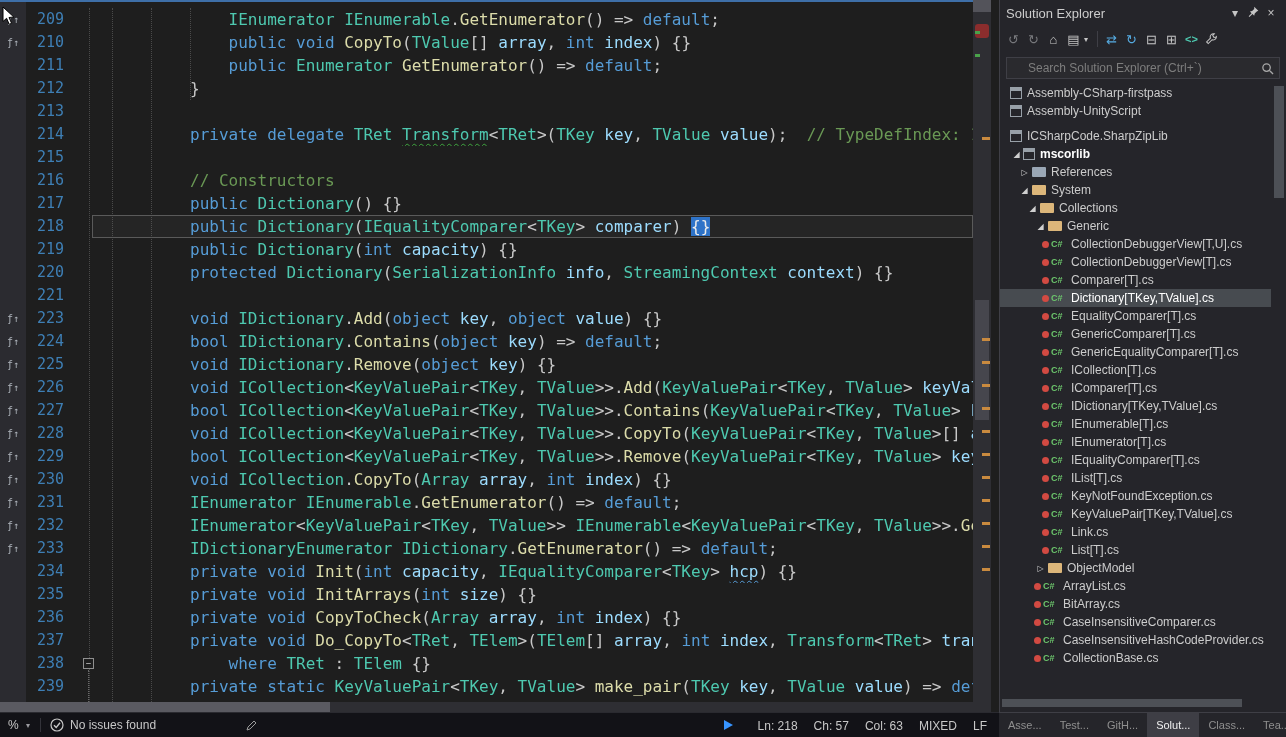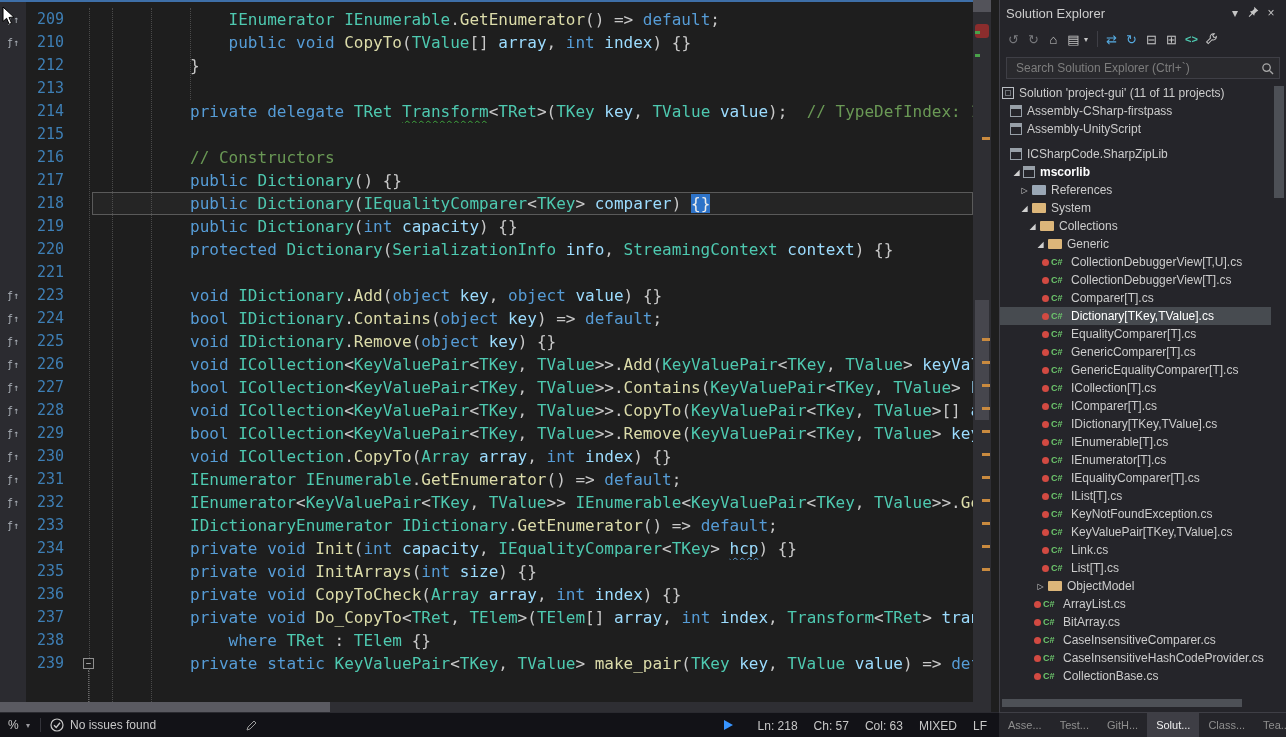--- a/index.html
+++ b/index.html
@@ -48,21 +48,21 @@
 .ptitle .sp{flex:1}
 .ticon{width:18px;text-align:center;color:#C5C5C5;font-size:12px}
 .ptool{height:26px;display:flex;align-items:center;padding:0 4px;gap:1px}
 .tbtn{width:19px;height:20px;display:flex;align-items:center;justify-content:center;font-size:13px;color:#C5C5C5}
 .tbtn.dim{color:#77787C}
 .tbtn.blue{color:#55AAE0}
 .tbtn.teal{color:#4EC9B0;font-weight:bold;font-size:11px}
 .tsep{width:1px;height:16px;background:#3F3F46;margin:0 3px}
 .caret{font-size:8px;color:#C5C5C5;width:9px}
 .psearch{position:relative;margin:5px 6px 4px 6px;height:22px}
-.psearch input{width:100%;height:22px;background:#2A2A2E;border:1px solid #3F3F46;color:#CCC;font:12px "Liberation Sans",sans-serif;padding:0 26px 0 9px;outline:none}
+.psearch input{width:100%;height:22px;background:#2A2A2E;border:1px solid #3F3F46;color:#CCC;font:12px "Liberation Sans",sans-serif;padding:0 26px 0 21px;outline:none}
 .psearch input::placeholder{color:#7D7D7D}
 .mag{position:absolute;right:6px;top:4px}
 .tree{position:absolute;left:0;top:84px;width:271px;height:612px;overflow:hidden}
 .trow{display:flex;align-items:center;height:18px;font-size:12px;color:#CCC;white-space:nowrap}
 .trow.sel{background:#474B50}
 .trow.sel .lbl{color:#fff}
 .arr{width:13px;font-size:8px;color:#D0D0D0;text-align:center;flex:none}
 .lock{width:9px;flex:none}
 .lock::before{content:"";display:block;width:7px;height:7px;border-radius:50%;background:#D24A42}
 .ic-folder,.ic-references{width:14px;height:10px;background:#DCB67A;border-radius:1px;position:relative;margin:0 2px 0 1px;flex:none}
@@ -89,20 +89,21 @@
 
 <div class="app">
 
   <div class="editor">
     <div class="glyphbg"></div>
     <div class="accent"></div>
 
     <div class="lines" id="lines">
         <div class="row"><span class="g">ƒ↑</span><span class="ln">209</span><span class="cw"><span class="tk-w">            </span><span class="tk-t">IEnumerator </span><span class="tk-t">IEnumerable</span><span class="tk-o">.</span><span class="tk-m">GetEnumerator</span><span class="tk-o">() =&gt; </span><span class="tk-k">default</span><span class="tk-o">;</span></span></div>
         <div class="row"><span class="g">ƒ↑</span><span class="ln">210</span><span class="cw"><span class="tk-w">            </span><span class="tk-k">public </span><span class="tk-k">void </span><span class="tk-m">CopyTo</span><span class="tk-o">(</span><span class="tk-t">TValue</span><span class="tk-o">[] </span><span class="tk-p">array</span><span class="tk-o">, </span><span class="tk-k">int </span><span class="tk-p">index</span><span class="tk-o">) {}</span></span></div>
+        <div class="row"><span class="g"></span><span class="ln">211</span><span class="cw"><span class="tk-w">            </span><span class="tk-k">public </span><span class="tk-t">Enumerator </span><span class="tk-m">GetEnumerator</span><span class="tk-o">() =&gt; </span><span class="tk-k">default</span><span class="tk-o">;</span></span></div>
         <div class="row"><span class="g"></span><span class="ln">212</span><span class="cw"><span class="tk-w">        </span><span class="tk-o">}</span></span></div>
         <div class="row"><span class="g"></span><span class="ln">213</span><span class="cw"></span></div>
         <div class="row"><span class="g"></span><span class="ln">214</span><span class="cw"><span class="tk-w">        </span><span class="tk-k">private </span><span class="tk-k">delegate </span><span class="tk-t">TRet </span><span class="tk-twg">Transform</span><span class="tk-o">&lt;</span><span class="tk-t">TRet</span><span class="tk-o">&gt;(</span><span class="tk-t">TKey </span><span class="tk-p">key</span><span class="tk-o">, </span><span class="tk-t">TValue </span><span class="tk-p">value</span><span class="tk-o">);  </span><span class="tk-c">// TypeDefIndex: 1</span></span></div>
         <div class="row"><span class="g"></span><span class="ln">215</span><span class="cw"></span></div>
         <div class="row"><span class="g"></span><span class="ln">216</span><span class="cw"><span class="tk-w">        </span><span class="tk-c">// Constructors</span></span></div>
         <div class="row"><span class="g"></span><span class="ln">217</span><span class="cw"><span class="tk-w">        </span><span class="tk-k">public </span><span class="tk-t">Dictionary</span><span class="tk-o">() {}</span></span></div>
         <div class="row cur"><span class="g"></span><span class="ln">218</span><span class="cw"><span class="tk-w">        </span><span class="tk-k">public </span><span class="tk-t">Dictionary</span><span class="tk-o">(</span><span class="tk-t">IEqualityComparer</span><span class="tk-o">&lt;</span><span class="tk-t">TKey</span><span class="tk-o">&gt; </span><span class="tk-p">comparer</span><span class="tk-o">) </span><span class="tk-sel">{}</span></span></div>
         <div class="row"><span class="g"></span><span class="ln">219</span><span class="cw"><span class="tk-w">        </span><span class="tk-k">public </span><span class="tk-t">Dictionary</span><span class="tk-o">(</span><span class="tk-k">int </span><span class="tk-p">capacity</span><span class="tk-o">) {}</span></span></div>
         <div class="row"><span class="g"></span><span class="ln">220</span><span class="cw"><span class="tk-w">        </span><span class="tk-k">protected </span><span class="tk-t">Dictionary</span><span class="tk-o">(</span><span class="tk-t">SerializationInfo </span><span class="tk-p">info</span><span class="tk-o">, </span><span class="tk-t">StreamingContext </span><span class="tk-p">context</span><span class="tk-o">) {}</span></span></div>
         <div class="row"><span class="g"></span><span class="ln">221</span><span class="cw"></span></div>
@@ -222,24 +223,20 @@
       <input type="text" placeholder="Search Solution Explorer (Ctrl+`)" style="">
       <span class="mag">
         <svg width="13" height="13" viewBox="0 0 14 14">
             <circle cx="6" cy="6" r="4" fill="none" stroke="#A8A8A8" stroke-width="1.4"></circle>
             <line x1="9" y1="9" x2="13" y2="13" stroke="#A8A8A8" stroke-width="1.4"></line>
           </svg>
       </span>
     </div>
 
     <div class="tree" id="tree">
-        <div class="trow" style="padding-left: 2px;">
-          <span class="ic-solution"></span>
-          <span class="lbl">Solution 'project-gui' (11 of 11 projects)</span>
-        </div>
         <div class="trow" style="padding-left: 10px;">
           <span class="ic-project"></span>
           <span class="lbl">Assembly-CSharp-firstpass</span>
         </div>
         <div class="trow" style="padding-left: 10px;">
           <span class="ic-project"></span>
           <span class="lbl">Assembly-UnityScript</span>
         </div>
         <div class="trow" style="padding-left: 10px; margin-top: 7px;">
           <span class="ic-project"></span>

